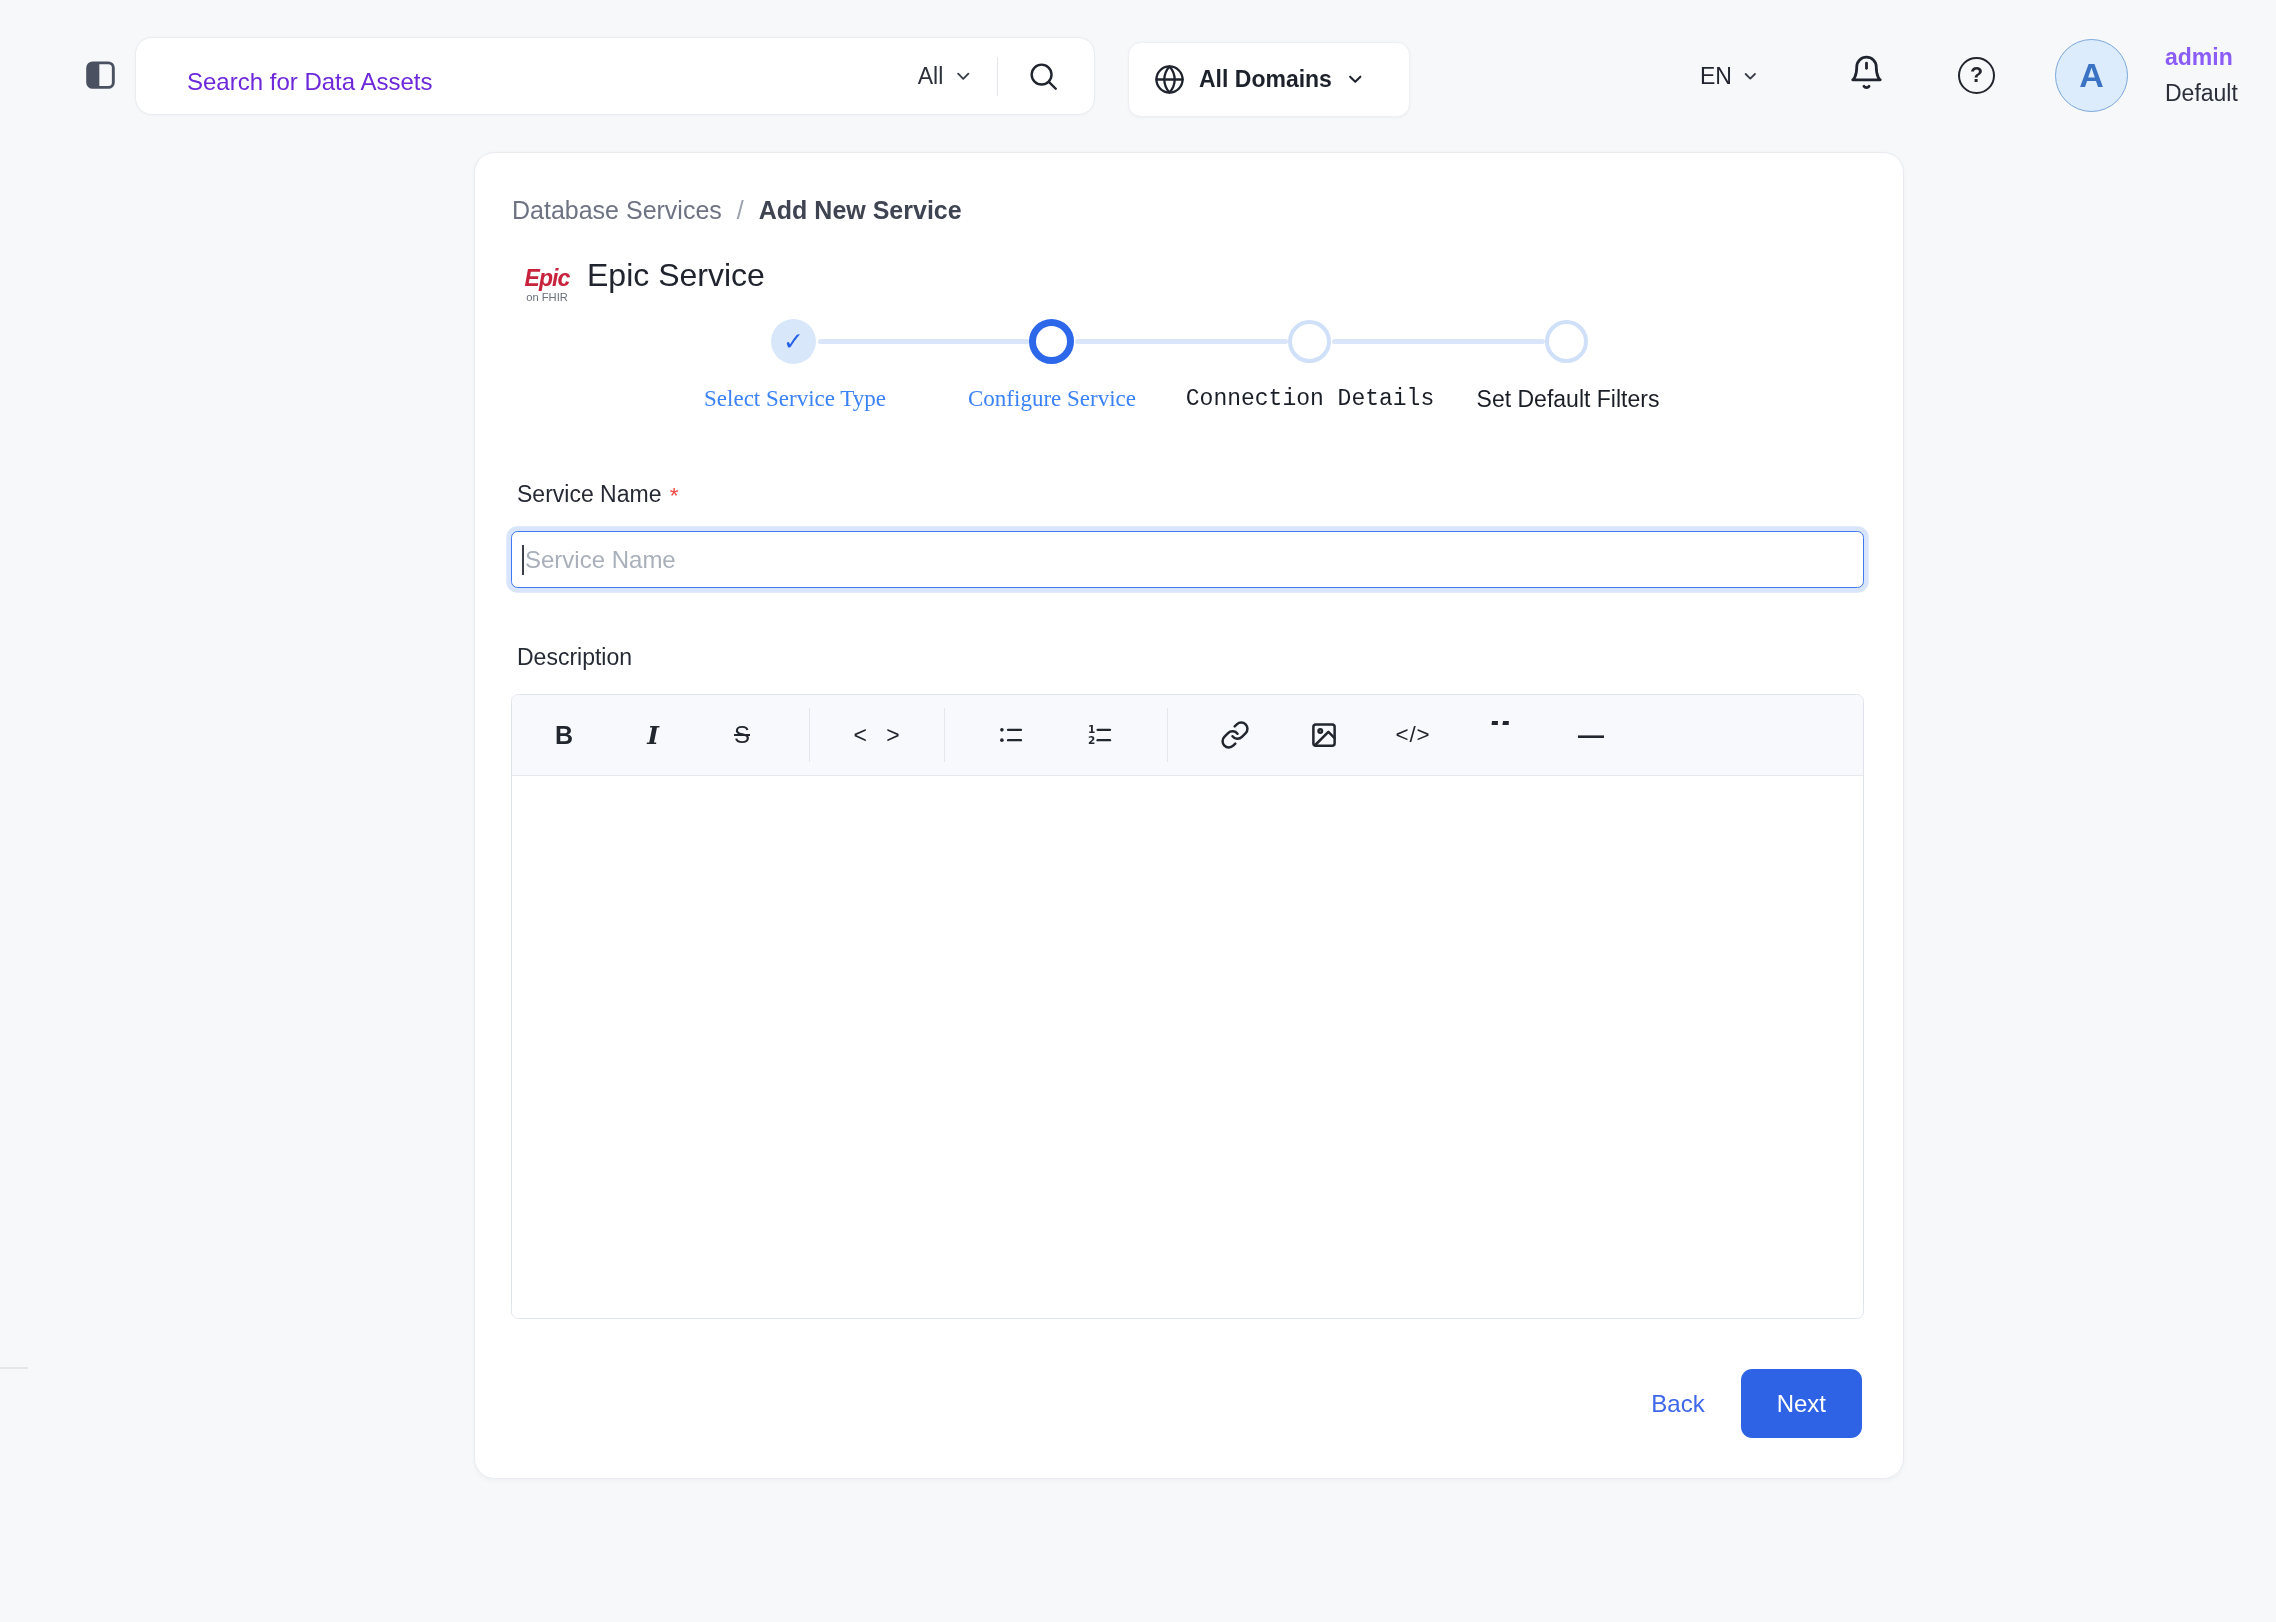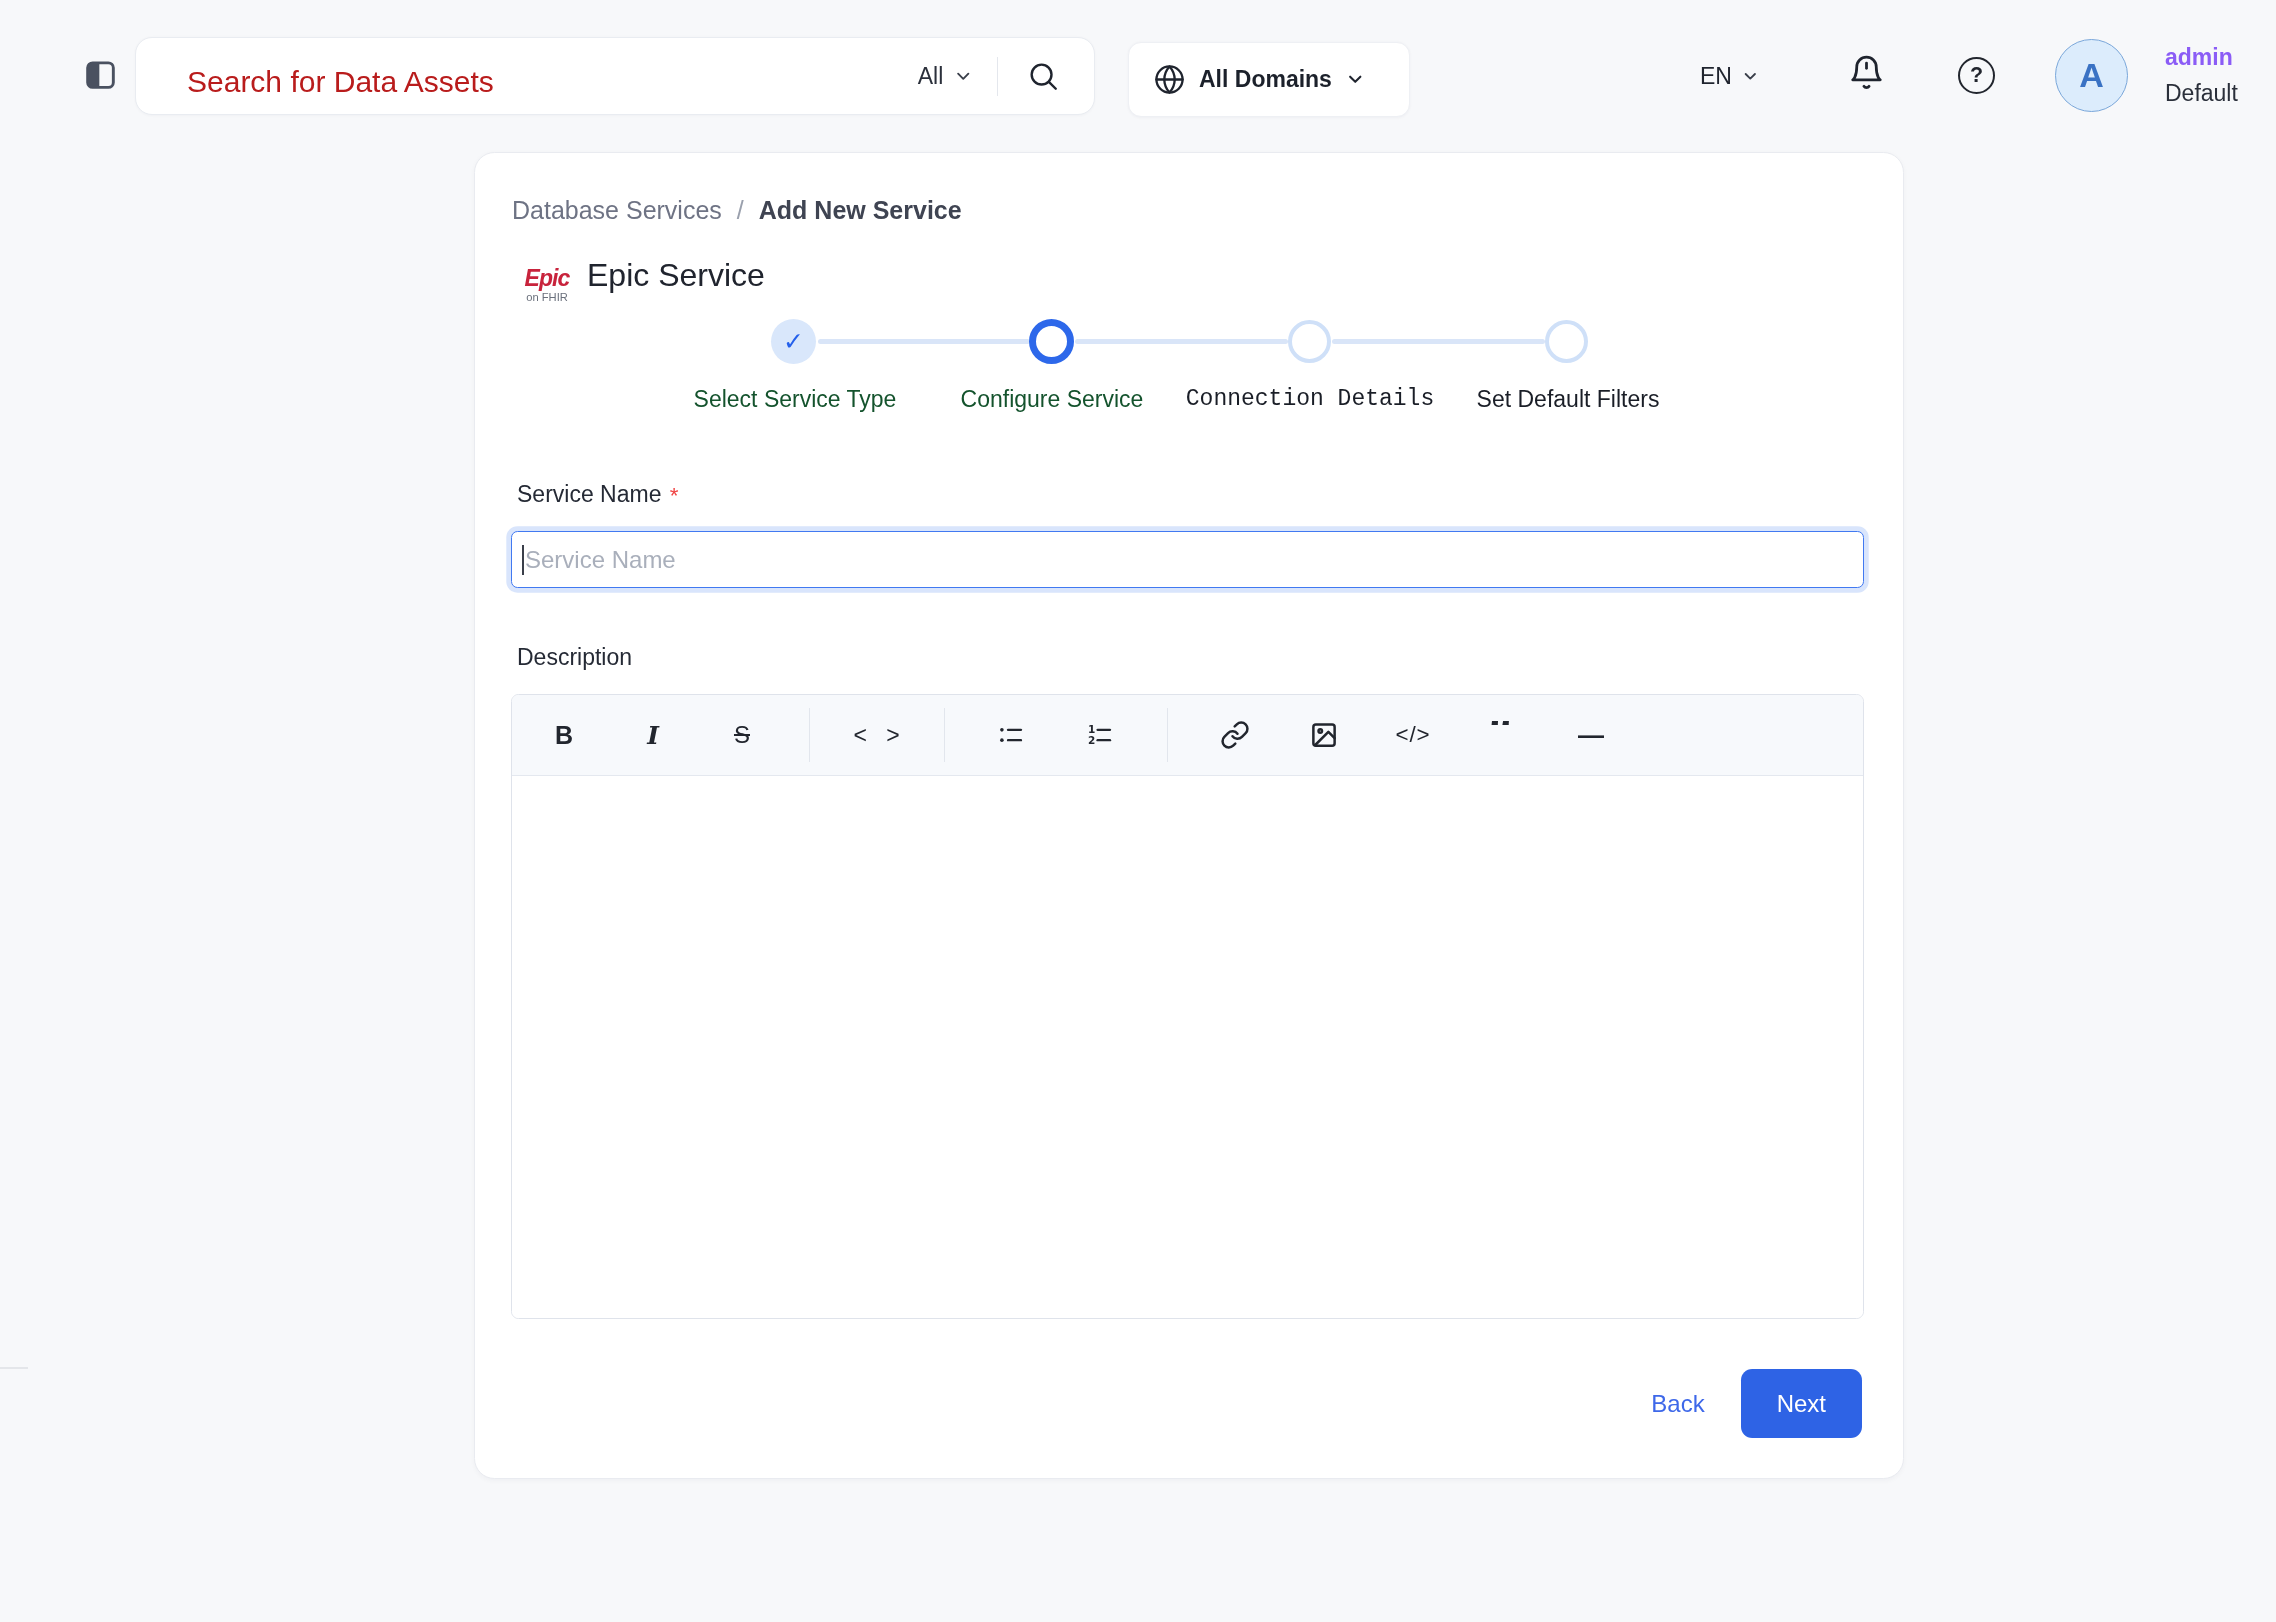--- a/index.html
+++ b/index.html
@@ -14,21 +14,21 @@
   .abs { position:absolute; }
 
   
   .toggle-btn { left:80px; top:54px; width:41px; height:41px; display:flex; align-items:center; justify-content:center; cursor:pointer; }
   .search-bar {
     left:135px; top:37px; width:960px; height:78px;
     background:#fff; border:0.9px solid #e9ecf1; border-radius:17px;
     display:flex; align-items:center; cursor:text;
     box-shadow:0 0.9px 2.8px rgba(25,35,65,0.03);
   }
-  .search-placeholder { margin-left:51px; flex:1; font-size:30px; color:#b91c1c;margin-top:12px; }
+  .search-placeholder { margin-left:51px; flex:1; font-size:24px; color:#6d28d9;margin-top:12px; }
   .scope { display:flex; align-items:center; gap:9.3px; margin-right:24px; cursor:pointer; }
   .scope-label { font-size:23px; color:#2b303b; font-weight:500; }
   .vdivider { width:0.9px; height:39px; background:#e4e7ed; margin-right:28px; }
   .search-icon-btn { margin-right:34px; display:flex; cursor:pointer; }
 
   .domains-btn {
     left:1128px; top:42px; height:75px; min-width:282px;
     background:#fff; border:0.9px solid #eef0f4; border-radius:13px;
     display:flex; align-items:center; gap:13px; padding:0 24px;
     box-shadow:0 0.9px 2.8px rgba(25,35,65,0.04); cursor:pointer;
@@ -71,21 +71,21 @@
   .page-title { left:112px; top:104px; font-size:32px; font-weight:500; color:#20242e; }
 
   
   .step-circle { position:absolute; border-radius:50%; }
   .circle-done { width:45px; height:45px; background:#d9e7fb; display:flex; align-items:center; justify-content:center; }
   .circle-done .check { color:#2460eb; font-size:25px; font-weight:700; }
   .circle-active { width:45px; height:45px; background:#fff; border:7.5px solid #2d68ea; }
   .circle-pending { width:43px; height:43px; background:#fff; border:4.7px solid #cfe0f8; }
   .step-line { position:absolute; height:4.7px; background:#d9e5f8; border-radius:2.8px; }
   .step-label { position:absolute; top:233px; transform:translateX(-50%); font-size:23px; font-weight:500; white-space:nowrap; }
-  .label-blue { color:#14532d; }
+  .label-blue { color:#3b82f6;font-family:Liberation Serif, serif; }
   .label-dark { color:#1a1e27; }
 
   
   .field-label { font-size:23px; font-weight:500; color:#252a35; display:flex; gap:8.4px; }
   .required { color:#f04444; font-size:22.4px; padding-top:1.9px; }
   .name-input {
     left:36px; top:378px; width:1353px; height:57px;
     border:1.9px solid #4179f1; border-radius:6.5px; background:#fff;
     box-shadow:0 0 0 4.7px rgba(83,138,243,0.22);
     font-size:24px; color:#22262e; padding:0 9.3px 0 13px;

